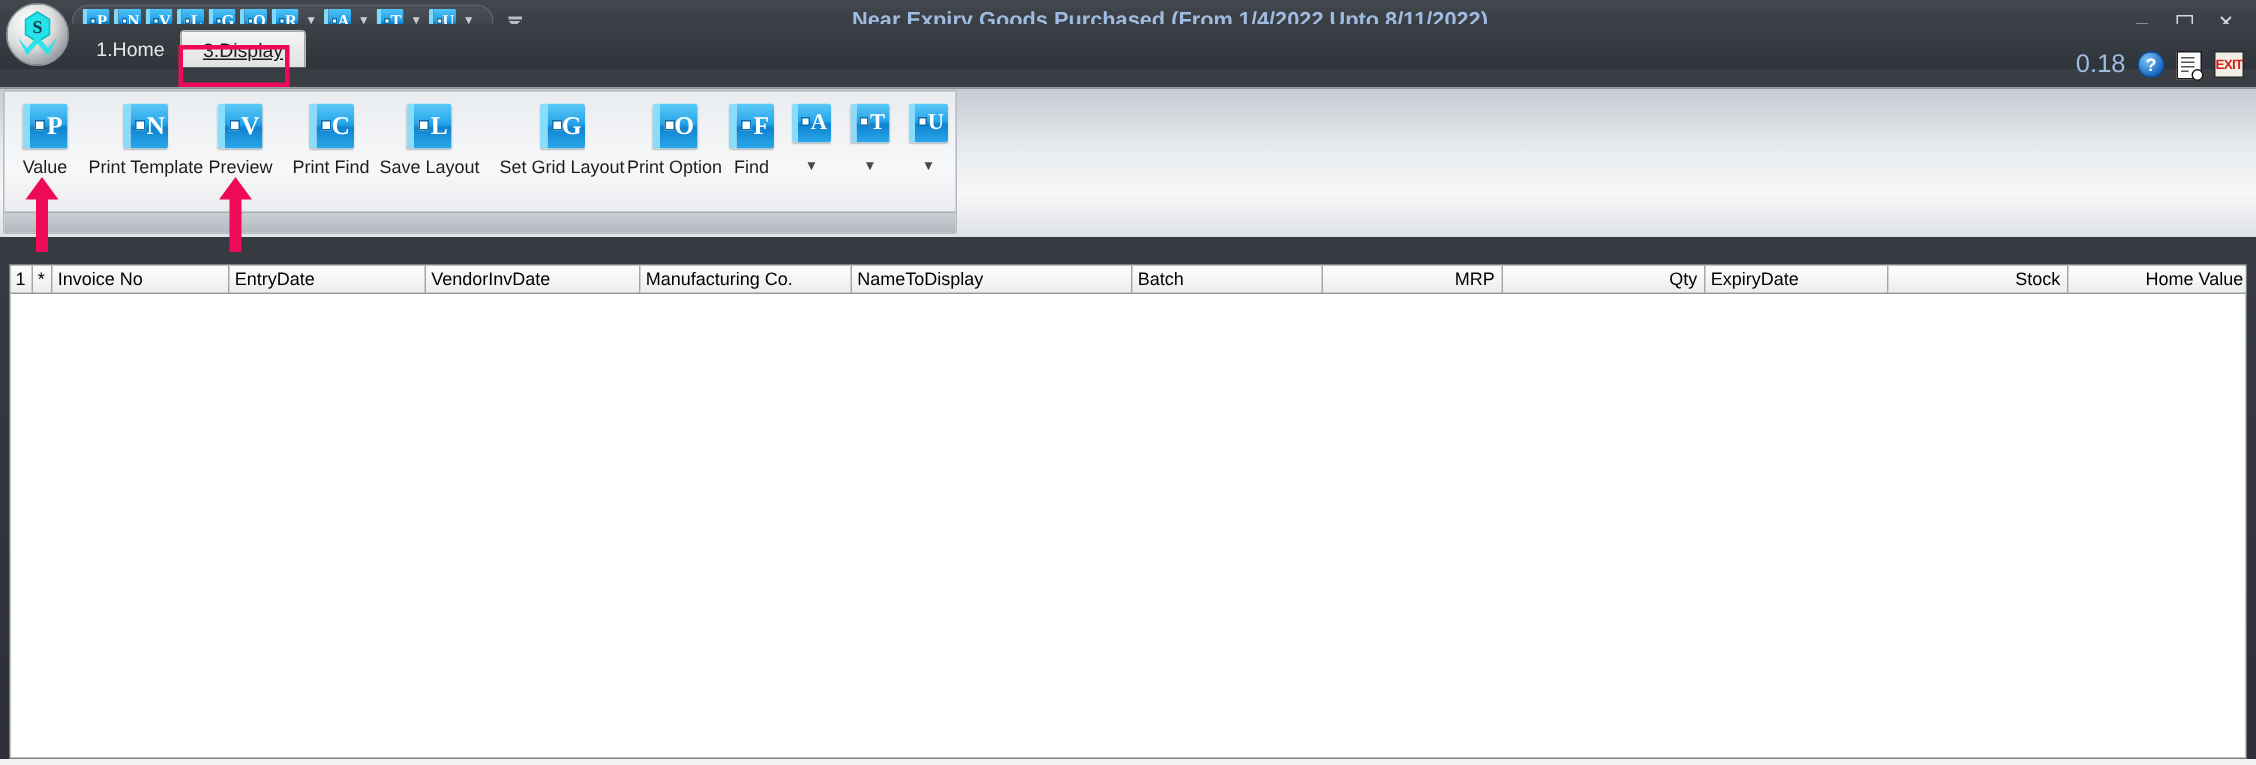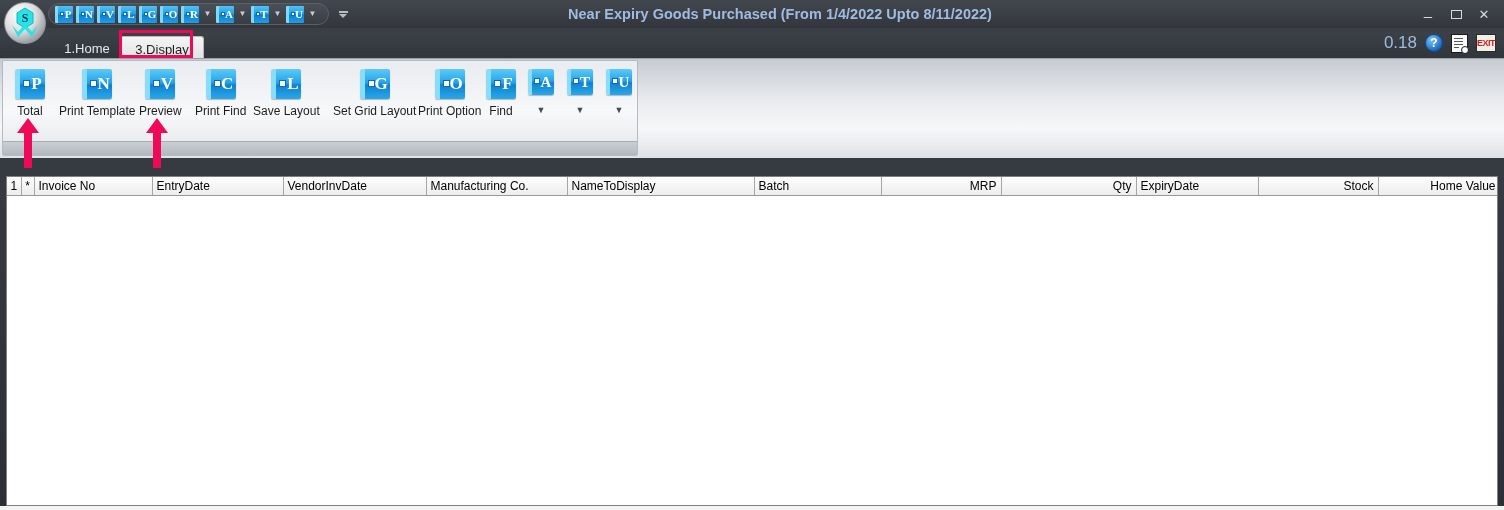--- a/index.html
+++ b/index.html
@@ -75,33 +75,34 @@
   .wctrls{position:absolute;right:6px;top:0;height:28px;display:flex;align-items:center;gap:0;}
   .wbtn{
     width:28px;height:26px;display:flex;align-items:center;justify-content:center;
     color:#d6dae0;font-size:13px;
   }
   .wbtn.min{align-items:flex-end;padding-bottom:7px;font-size:15px;}
   .wbtn .sq{width:11px;height:9px;border:1.5px solid #d6dae0;box-sizing:border-box;}
 
   
   .tabstrip{
-    position:absolute;left:0;top:32px;width:1504px;height:30px;
+    position:absolute;left:0;top:16px;width:1504px;height:30px;
     background:linear-gradient(#3c4047,#2f333a);
   }
   .tab{
     position:absolute;top:4px;height:25px;line-height:25px;
     color:#e6e9ec;font-size:13px;text-align:center;box-sizing:border-box;
   }
   .tab.home{left:56px;width:62px;}
   .tab.active{
     left:120px;width:84px;
     background:linear-gradient(#f4f4f4,#e2e2e2);
     color:#1c1c1c;border:1px solid #b9b9b9;border-bottom:none;
     border-radius:3px 3px 0 0;
+    text-decoration:underline;
   }
   .tab-hilite{
     position:absolute;left:119px;top:30px;width:74px;height:28px;
     border:3px solid #ef0a58;box-sizing:border-box;
   }
 
   
   .ribbon{
     position:absolute;left:0;top:58px;width:1504px;height:100px;
     background:linear-gradient(#c6cbd2 0%,#e9ecef 42%,#f6f7f8 70%,#dfe2e6 100%);
@@ -308,21 +309,21 @@
     <span class="exitico">EXIT</span>
   </div>
 
   <div class="ribbon">
     <div class="rgroup" id="rgroup">
       <div class="foot"></div>
     <div class="ritem" style="left: 12px;">
           <div class="ricon">
             <span>P</span>
           </div>
-          <div class="rlabel">Total</div>
+          <div class="rlabel">Value</div>
         </div>
         <div class="ritem" style="left: 56px;">
           <div class="ricon">
             <span>N</span>
           </div>
           <div class="rlabel">Print Template</div>
         </div>
         <div class="ritem" style="left: 136px;">
           <div class="ricon">
             <span>V</span>

